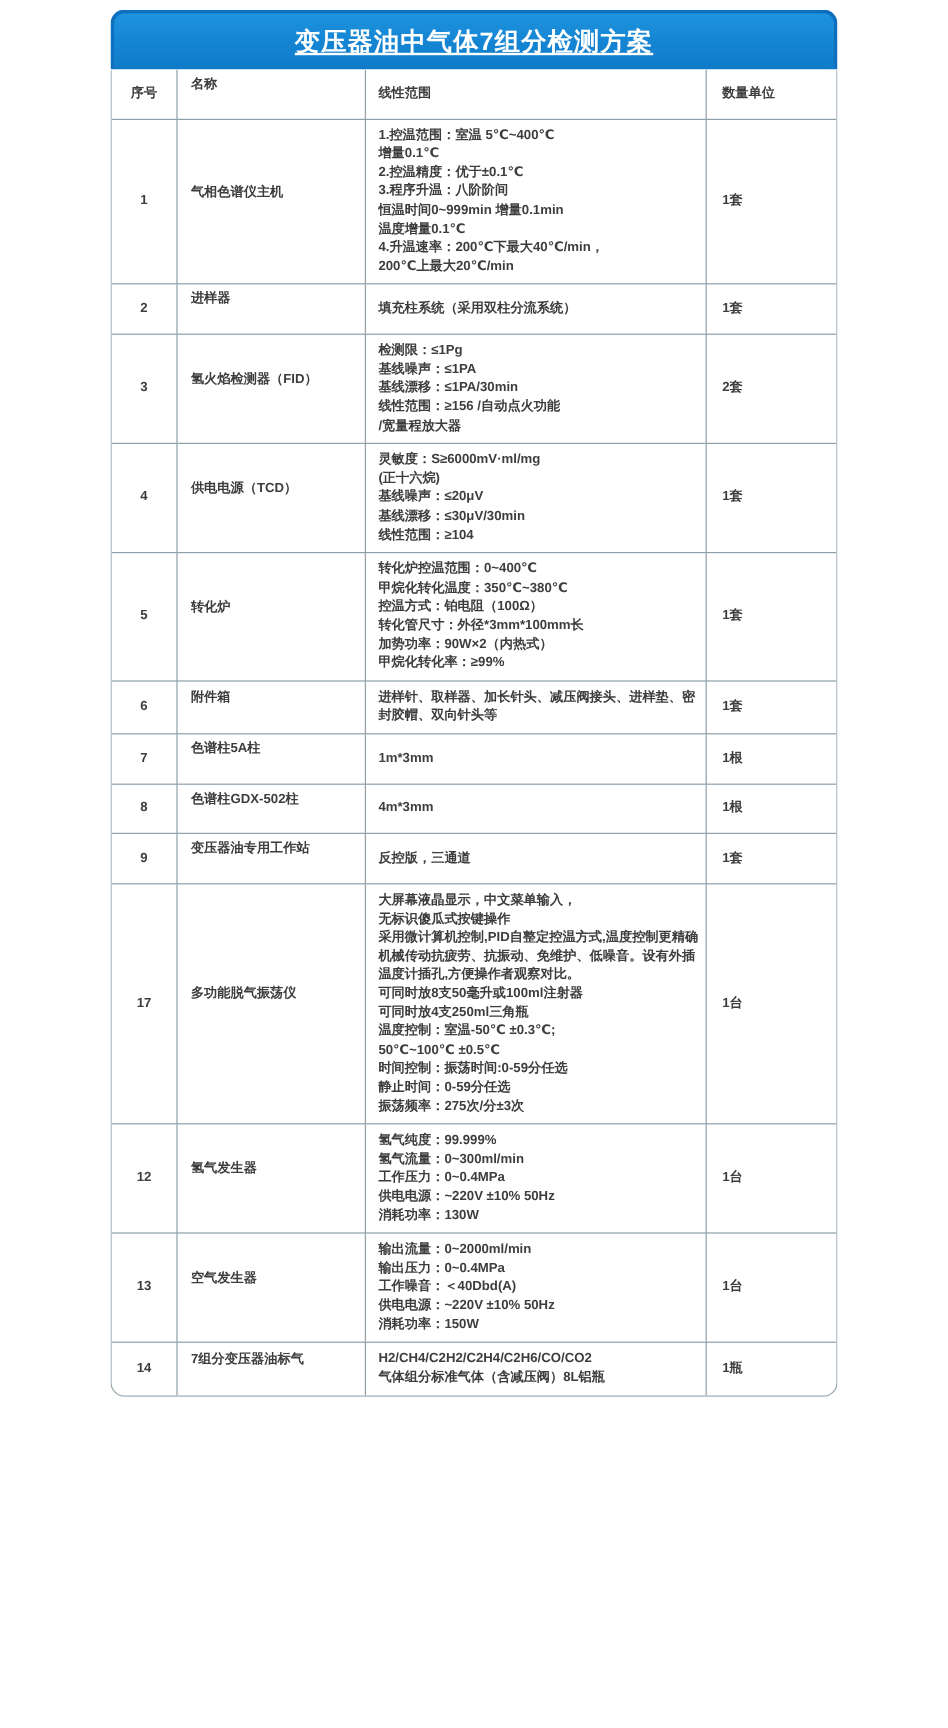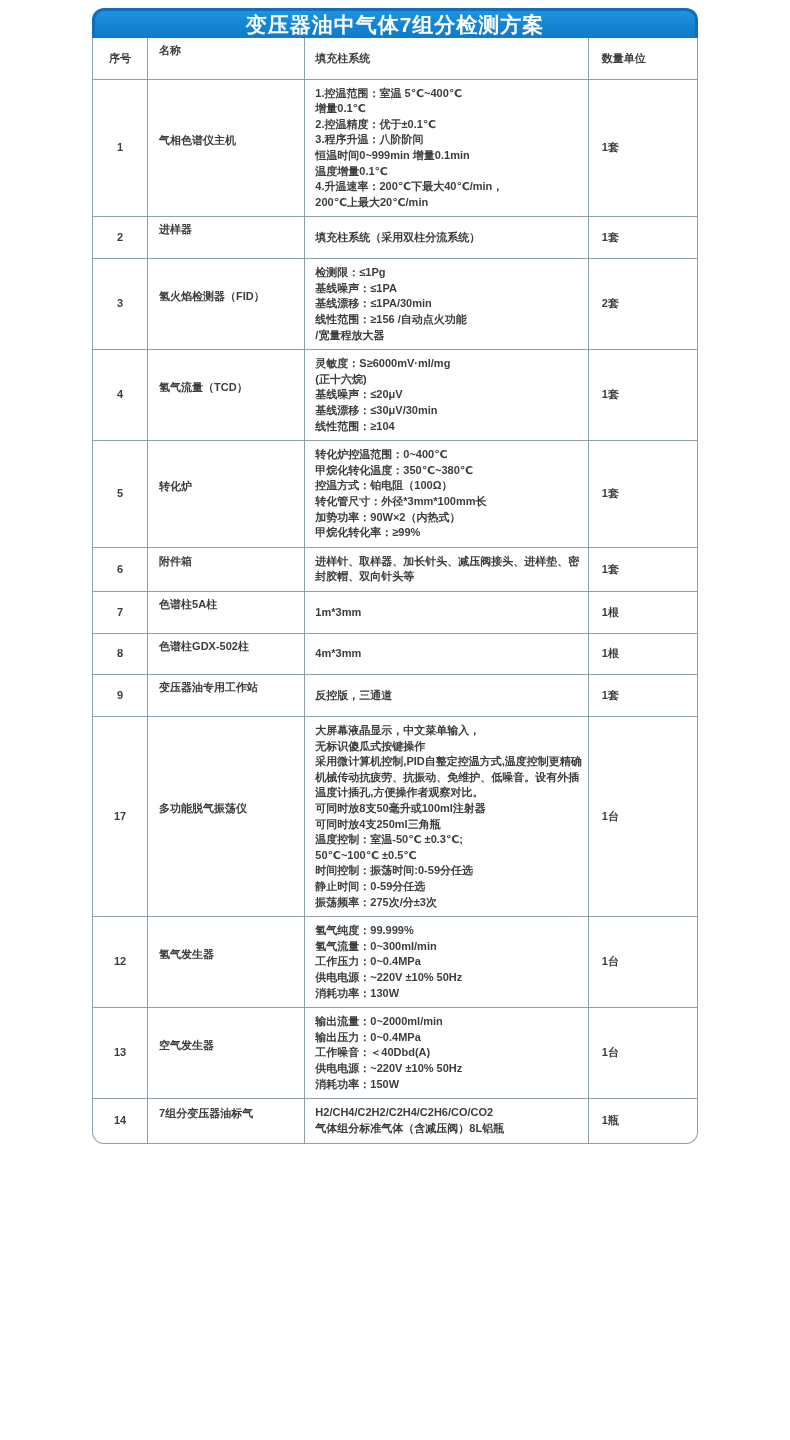--- a/index.html
+++ b/index.html
@@ -14,33 +14,34 @@
     height: 1440px;
     background: #ffffff;
   }
   .card {
     position: absolute;
     left: 92px;
     top: 8px;
     width: 606px;
   }
   .title-bar {
-    height: 30px;
+    height: 50px;
     border-radius: 12px 12px 0 0;
     background: linear-gradient(180deg, #1e93de 0%, #1484d2 55%, #107bc8 100%);
     background-color: #1585d3;
     border: 3px solid #0d6fbe;
     border-bottom: none;
     display: flex;
     align-items: center;
     justify-content: center;
     color: #ffffff;
     font-size: 21px;
     font-weight: bold;
     letter-spacing: 1px;
+    text-decoration: underline;
   }
   .table-wrap {
     border: 1.5px solid #8fa0ab;
     border-top: none;
     border-radius: 0 0 12px 12px;
     overflow: hidden;
     background: #ffffff;
   }
   table {
     width: 100%;
@@ -87,21 +88,21 @@
         <colgroup>
           <col class="c-no">
             <col class="c-name">
             <col class="c-spec">
             <col class="c-qty">
         </colgroup>
         <thead>
           <tr>
             <th class="cell-no">序号</th>
             <th class="cell-name">名称</th>
-            <th class="cell-spec">填充柱系统</th>
+            <th class="cell-spec">线性范围</th>
             <th class="cell-qty">数量单位</th>
           </tr>
         </thead>
         <tbody>
           <tr>
             <td class="cell-no">1</td>
             <td class="cell-name">气相色谱仪主机</td>
             <td class="cell-spec">1.控温范围：室温 5℃~400℃
 增量0.1℃
 2.控温精度：优于±0.1℃
@@ -123,21 +124,21 @@
             <td class="cell-name">氢火焰检测器（FID）</td>
             <td class="cell-spec">检测限：≤1Pg
 基线噪声：≤1PA
 基线漂移：≤1PA/30min
 线性范围：≥156 /自动点火功能
 /宽量程放大器</td>
             <td class="cell-qty">2套</td>
           </tr>
           <tr>
             <td class="cell-no">4</td>
-            <td class="cell-name">氢气流量（TCD）</td>
+            <td class="cell-name">供电电源（TCD）</td>
             <td class="cell-spec">灵敏度：S≥6000mV·ml/mg
 (正十六烷)
 基线噪声：≤20μV
 基线漂移：≤30μV/30min
 线性范围：≥104</td>
             <td class="cell-qty">1套</td>
           </tr>
           <tr>
             <td class="cell-no">5</td>
             <td class="cell-name">转化炉</td>

